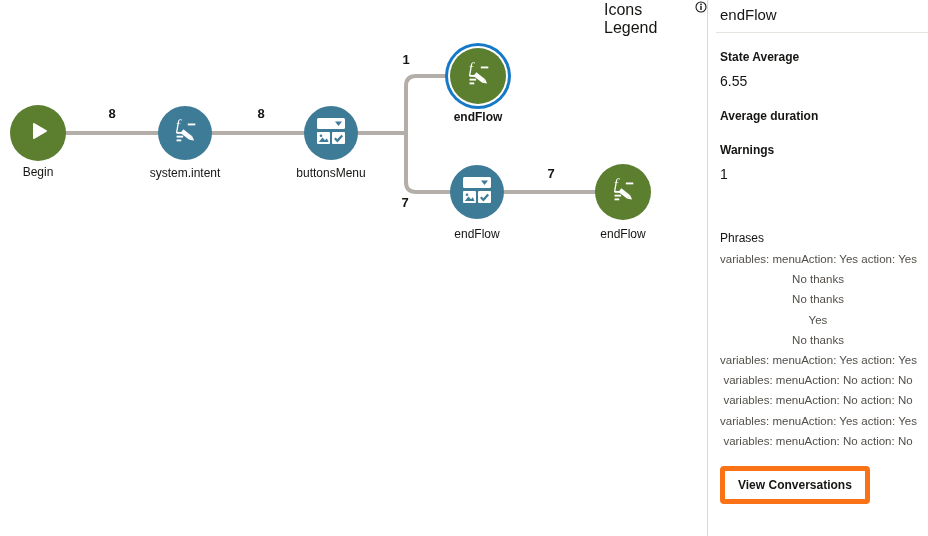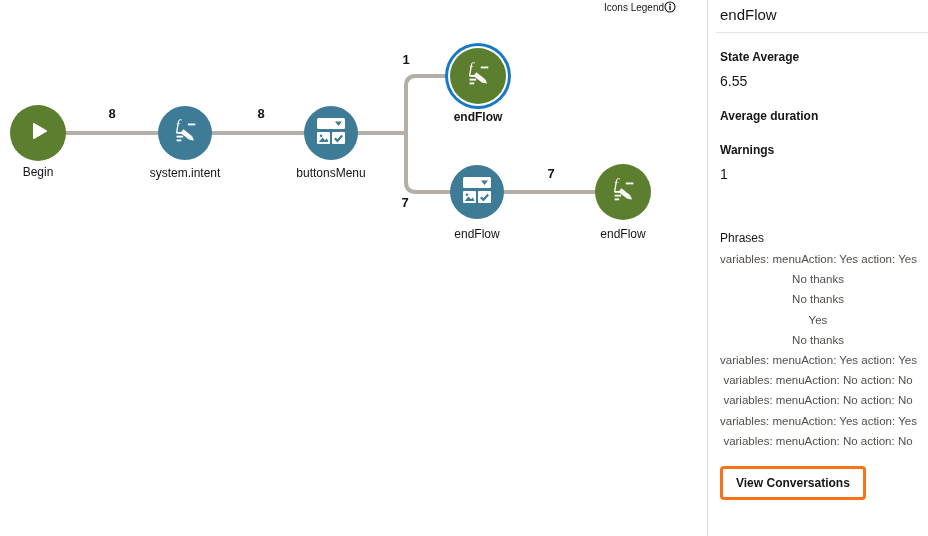--- a/index.html
+++ b/index.html
@@ -40,22 +40,22 @@
   .edge-count {
     position: absolute;
     transform: translateX(-50%);
     font-size: 13px;
     font-weight: bold;
     color: #161513;
   }
 
   .legend {
     position: absolute; left: 604px; top: 1px;
-    display: flex; align-items: center; 
-    font-size: 10px; color: #161513;
+    display: flex; 
+    font-size: 16px; color: #161513;
     cursor: pointer;
   }
   .legend svg { display: block; }
 
   
   .panel {
     position: absolute; left: 707px; top: 0;
     width: 221px; height: 536px;
     background: #ffffff;
     border-left: 1px solid #d9d6d0;
@@ -92,21 +92,21 @@
   }
 
   .view-btn {
     margin-top: 15px;
     padding: 7px 13px;
     font-family: "Liberation Sans", sans-serif;
     font-size: 12px;
     font-weight: bold;
     color: #161513;
     background: #ffffff;
-    border: 3px solid #f97316;
+    border: 5px solid #f97316;
     border-radius: 4px;
     cursor: pointer;
   }
 </style>
 </head>
 <body>
 
 <div class="canvas">
 
   <svg class="edges-svg" width="707" height="536">

